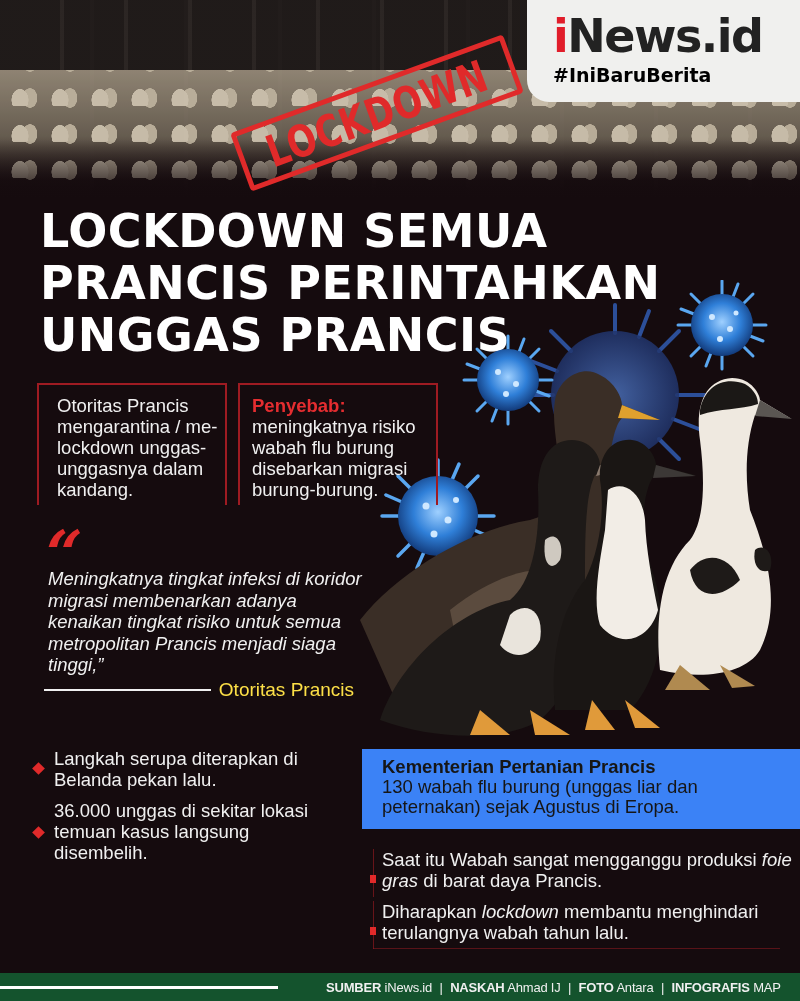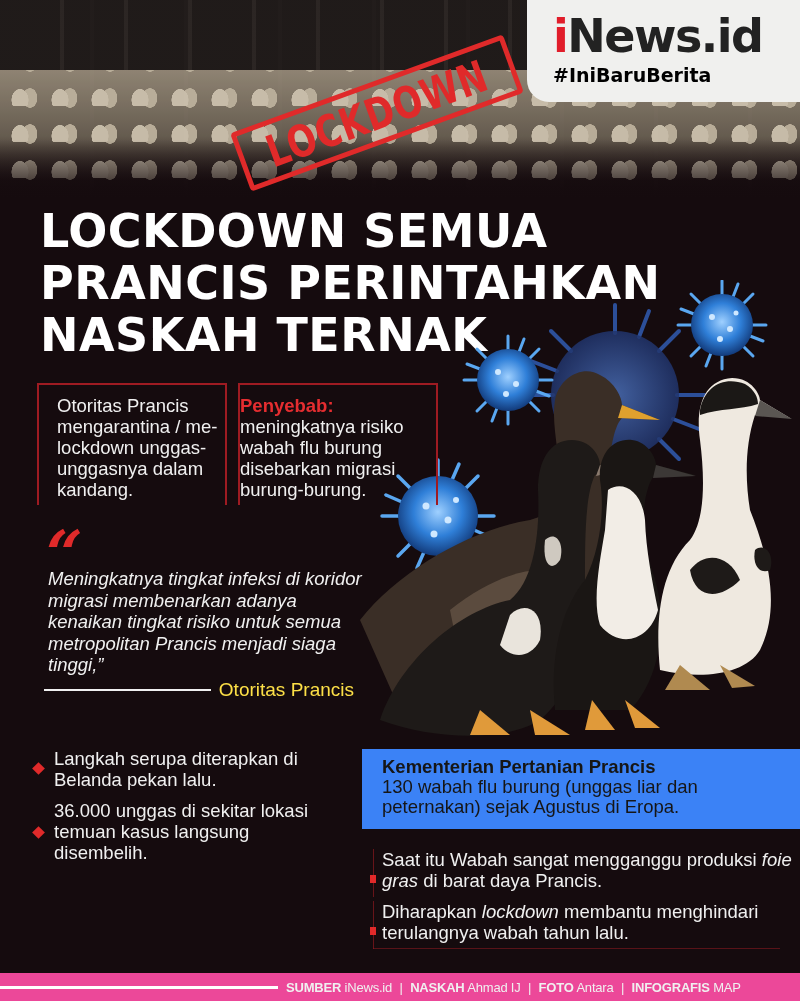--- a/index.html
+++ b/index.html
@@ -108,21 +108,21 @@
   .kem-box .kem-title { font-weight: bold; display: block; }
 
   
   .bullets-right { position: absolute; left: 370px; top: 849px; width: 430px; }
   .br-item { position: relative; padding-left: 12px; font-size: 18.5px; line-height: 21px; color: #f0f0f0; margin-bottom: 10px; }
   .br-item .sq { position: absolute; left: 0; top: 26px; width: 6px; height: 8px; background: #e02a2a; }
   .br-item .rule { position: absolute; left: 3px; top: 0; bottom: -6px; width: 1px; background: rgba(158,27,34,.6); }
   .br-item .rule-b { position: absolute; left: 3px; right: 20px; bottom: -6px; height: 1px; background: rgba(158,27,34,.5); }
 
   
-  .footer { position: absolute; left: 0; top: 973px; width: 800px; height: 28px; background: #ec4899; display: flex; align-items: center; }
+  .footer { position: absolute; left: 0; top: 973px; width: 800px; height: 28px; background: #14532d; display: flex; align-items: center; gap: 40px; }
   .footer .fline { width: 278px; height: 3px; background: #ffffff; margin-right: 8px; }
   .footer .credits { font-size: 13px; color: #f0f0f0; white-space: nowrap; letter-spacing: -0.2px; }
   .footer .credits b { font-weight: bold; }
   .footer .sep { margin: 0 4px; }
 </style>
 </head>
 <body>
 
 <div class="hero">
   <div class="roof"></div>
@@ -135,21 +135,21 @@
 </div>
 
 <div class="logo-card">
   <div class="logo-main"><span class="i">i</span><span>News.id</span></div>
   <div class="logo-tag">#IniBaruBerita</div>
 </div>
 
 <div class="title">
   <div>LOCKDOWN SEMUA</div>
   <div>PRANCIS PERINTAHKAN</div>
-  <div>NASKAH TERNAK</div>
+  <div>UNGGAS PRANCIS</div>
 </div>
 
 <svg class="illus" viewBox="0 0 440 460" xmlns="http://www.w3.org/2000/svg">
   <defs>
     <radialGradient id="vg" cx="50%" cy="45%" r="55%">
       <stop offset="0%" stop-color="#9fd0ff"></stop>
       <stop offset="55%" stop-color="#2f7fd8"></stop>
       <stop offset="100%" stop-color="#123a7a"></stop>
     </radialGradient>
     <radialGradient id="vg2" cx="50%" cy="50%" r="55%">
@@ -282,21 +282,21 @@
     <path d="M395,270 C405,262 415,275 410,290 C400,295 392,285 395,270 Z" fill="#1e1a18"></path>
     <path d="M400,120 L432,139 L395,136 Z" fill="#5a5652"></path>
     <path d="M320,385 L305,410 L350,410 Z" fill="#b08a50"></path>
     <path d="M360,385 L372,408 L395,406 Z" fill="#b08a50"></path>
   </g>
 </svg>
 
 <div class="info-box left">
   <span>Otoritas Prancis mengarantina / me-lockdown unggas-unggasnya dalam kandang.</span>
 </div>
-<div class="info-box right" style="padding-left:0;">
+<div class="info-box right" style="padding-left:12px;">
   <div class="inner" style="padding-left:0;">
     <span class="red-head">Penyebab:</span>
     <span>meningkatnya risiko wabah flu burung disebarkan migrasi burung-burung.</span>
   </div>
 </div>
 
 <div class="quote-mark">“</div>
 <div class="quote-text">Meningkatnya tingkat infeksi di koridor migrasi membenarkan adanya kenaikan tingkat risiko untuk semua metropolitan Prancis menjadi siaga tinggi,”</div>
 <div class="quote-attr">
   <div class="line"></div>

